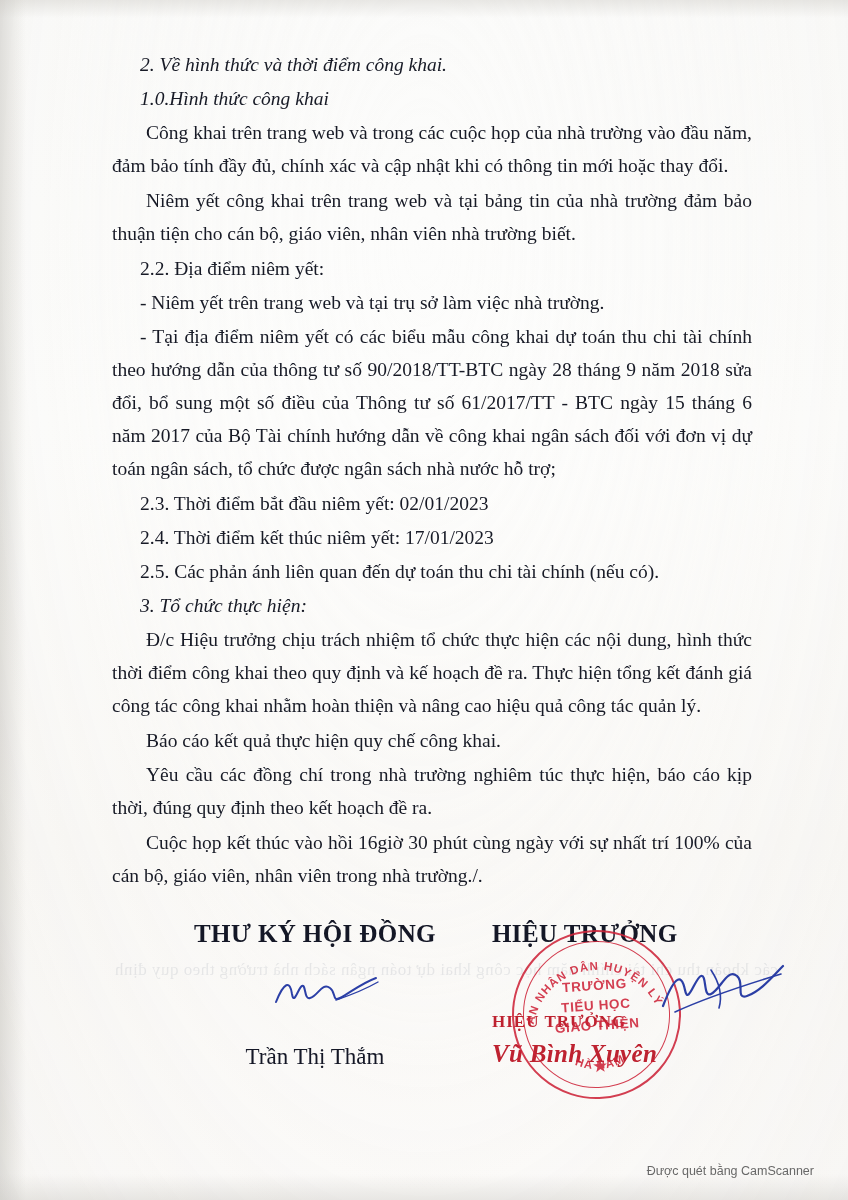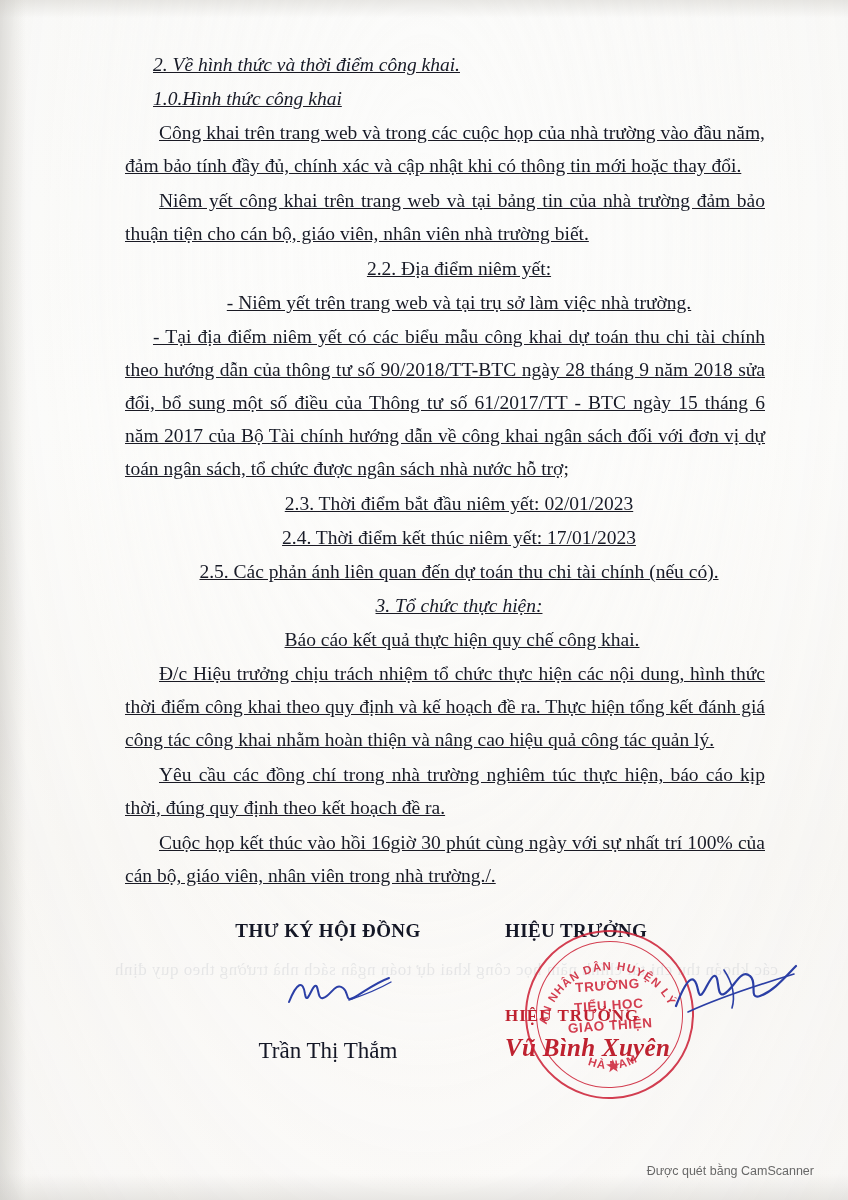--- a/index.html
+++ b/index.html
@@ -47,38 +47,37 @@
     font-size: 17px;
     line-height: 30px;
     color: #20324f;
     letter-spacing: .5px;
     pointer-events: none;
     filter: blur(0.4px);
   }
 
   .content {
     position: absolute;
-    left: 125px;
+    left: 112px;
     top: 48px;
     width: 640px;
-    text-decoration: underline;
   }
 
   p {
     margin: 0 0 1px 0;
     font-size: 19.5px;
     line-height: 33px;
     text-align: justify;
     text-justify: inter-word;
     color: #171a26;
   }
   p.indent { text-indent: 34px; }
   p.indent-small { text-indent: 28px; }
   .italic { font-style: italic; }
-  .nojust { text-align: center; }
+  .nojust { text-align: left; }
 
   .block { margin-bottom: 2px; }
 
   
   .sign-area {
     position: relative;
     margin-top: 28px;
     height: 210px;
   }
   .sign-left {
@@ -88,21 +87,21 @@
     width: 250px;
     text-align: center;
   }
   .sign-right {
     position: absolute;
     left: 380px;
     top: 0;
     width: 270px;
   }
   .sign-title {
-    font-size: 19px;
+    font-size: 25px;
     font-weight: bold;
     letter-spacing: .4px;
     color: #141726;
   }
   .sign-name {
     font-size: 23px;
     margin-top: 96px;
     color: #141726;
   }
   .sign-name-red {
@@ -236,22 +235,22 @@
     <p class="indent-small italic">1.0.Hình thức công khai</p>
     <p class="indent block">Công khai trên trang web và trong các cuộc họp của nhà trường vào đầu năm, đảm bảo tính đầy đủ, chính xác và cập nhật khi có thông tin mới hoặc thay đổi.</p>
     <p class="indent block">Niêm yết công khai trên trang web và tại bảng tin của nhà trường đảm bảo thuận tiện cho cán bộ, giáo viên, nhân viên nhà trường biết.</p>
     <p class="indent-small nojust">2.2. Địa điểm niêm yết:</p>
     <p class="indent-small nojust">- Niêm yết trên trang web và tại trụ sở làm việc nhà trường.</p>
     <p class="indent-small block">- Tại địa điểm niêm yết có các biểu mẫu công khai dự toán thu chi tài chính theo hướng dẫn của thông tư số 90/2018/TT-BTC ngày 28 tháng 9 năm 2018 sửa đổi, bổ sung một số điều của Thông tư số 61/2017/TT - BTC ngày 15 tháng 6 năm 2017 của Bộ Tài chính hướng dẫn về công khai ngân sách đối với đơn vị dự toán ngân sách, tổ chức được ngân sách nhà nước hỗ trợ;</p>
     <p class="indent-small nojust">2.3. Thời điểm bắt đầu niêm yết: 02/01/2023</p>
     <p class="indent-small nojust">2.4. Thời điểm kết thúc niêm yết: 17/01/2023</p>
     <p class="indent-small nojust">2.5. Các phản ánh liên quan đến dự toán thu chi tài chính (nếu có).</p>
     <p class="indent-small italic nojust">3. Tổ chức thực hiện:</p>
+    <p class="indent block">Đ/c Hiệu trưởng chịu trách nhiệm tổ chức thực hiện các nội dung, hình thức thời điểm công khai theo quy định và kế hoạch đề ra. Thực hiện tổng kết đánh giá công tác công khai nhằm hoàn thiện và nâng cao hiệu quả công tác quản lý.</p>
     <p class="indent nojust">Báo cáo kết quả thực hiện quy chế công khai.</p>
-    <p class="indent block">Đ/c Hiệu trưởng chịu trách nhiệm tổ chức thực hiện các nội dung, hình thức thời điểm công khai theo quy định và kế hoạch đề ra. Thực hiện tổng kết đánh giá công tác công khai nhằm hoàn thiện và nâng cao hiệu quả công tác quản lý.</p>
     <p class="indent block">Yêu cầu các đồng chí trong nhà trường nghiêm túc thực hiện, báo cáo kịp thời, đúng quy định theo kết hoạch đề ra.</p>
     <p class="indent block">Cuộc họp kết thúc vào hồi 16giờ 30 phút cùng ngày với sự nhất trí 100% của cán bộ, giáo viên, nhân viên trong nhà trường./.</p>
 
     <div class="sign-area">
 
       <div class="sign-left">
         <div class="sign-title">THƯ KÝ HỘI ĐỒNG</div>
         <div class="sign-name">Trần Thị Thắm</div>
       </div>
 

